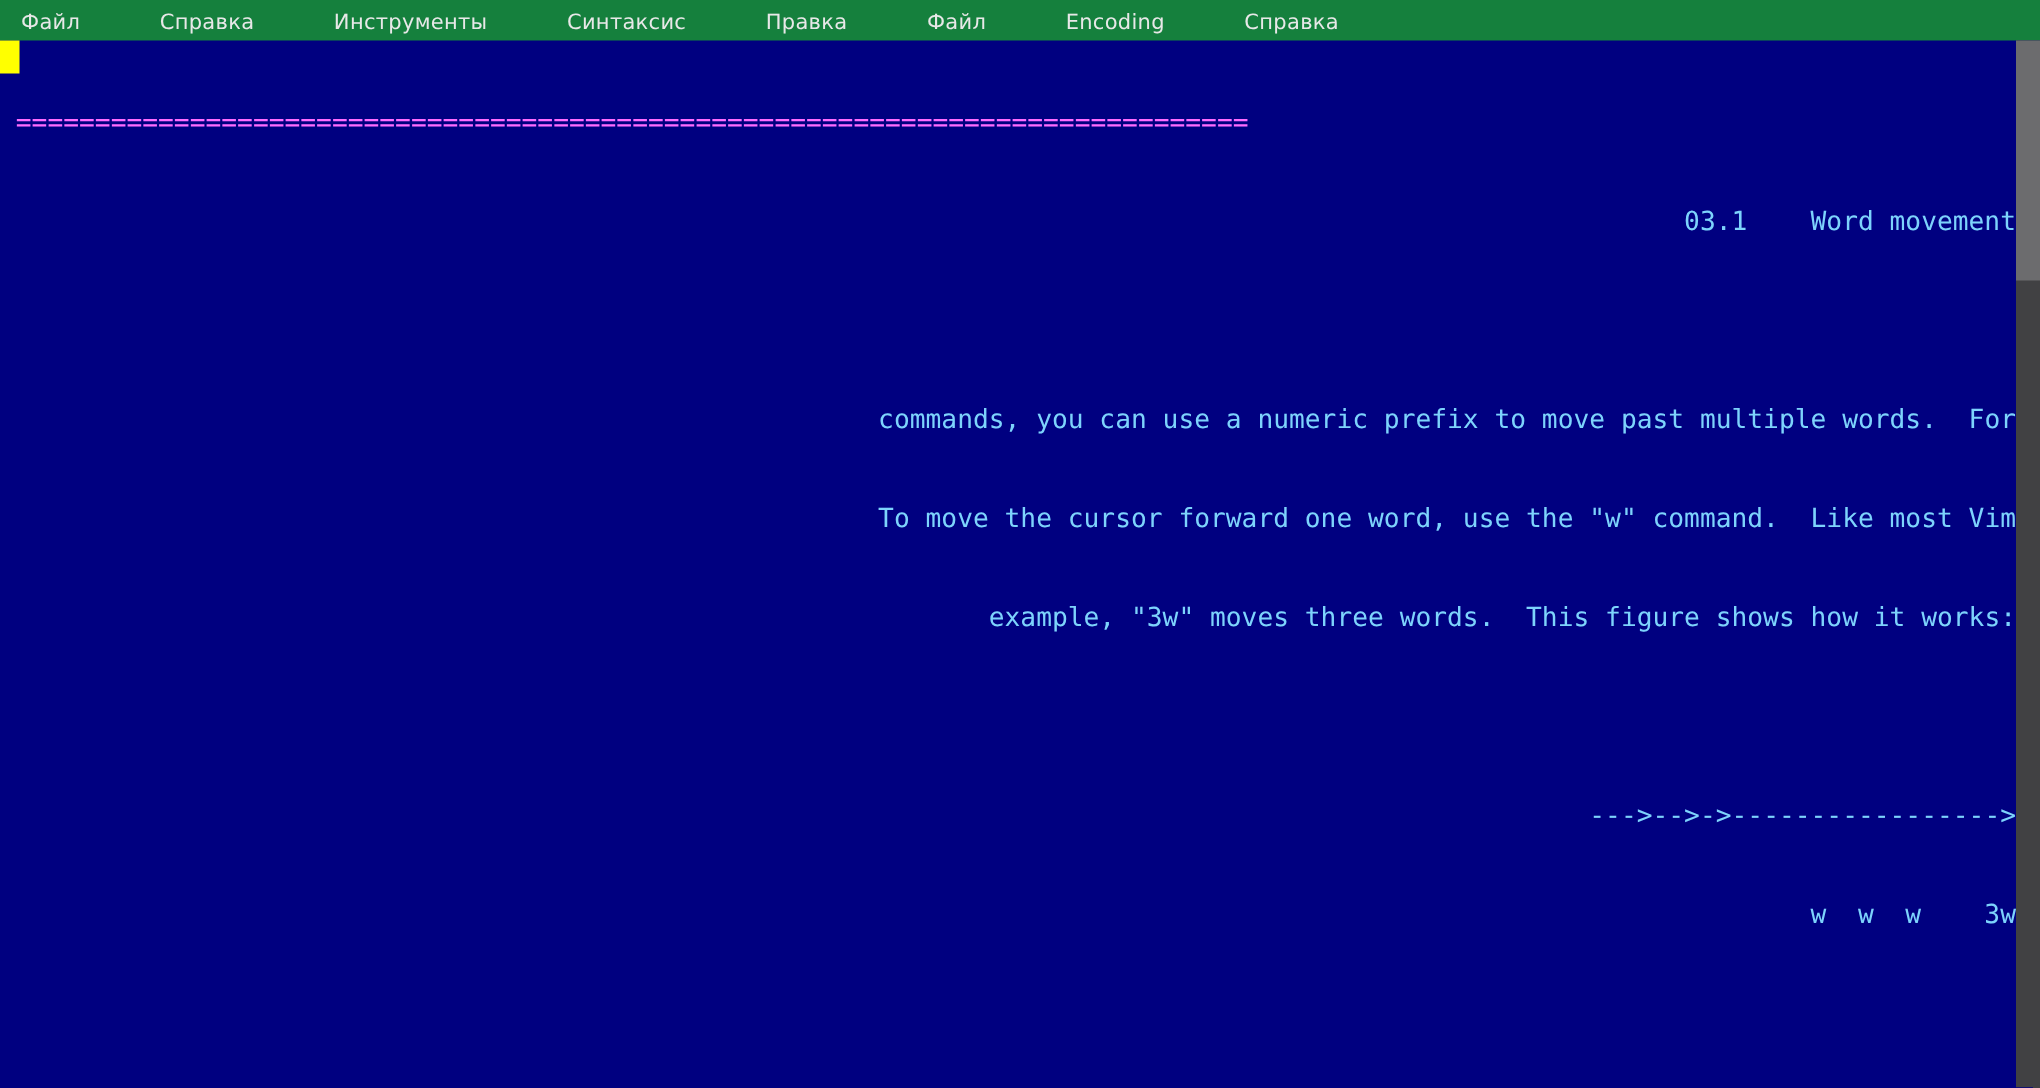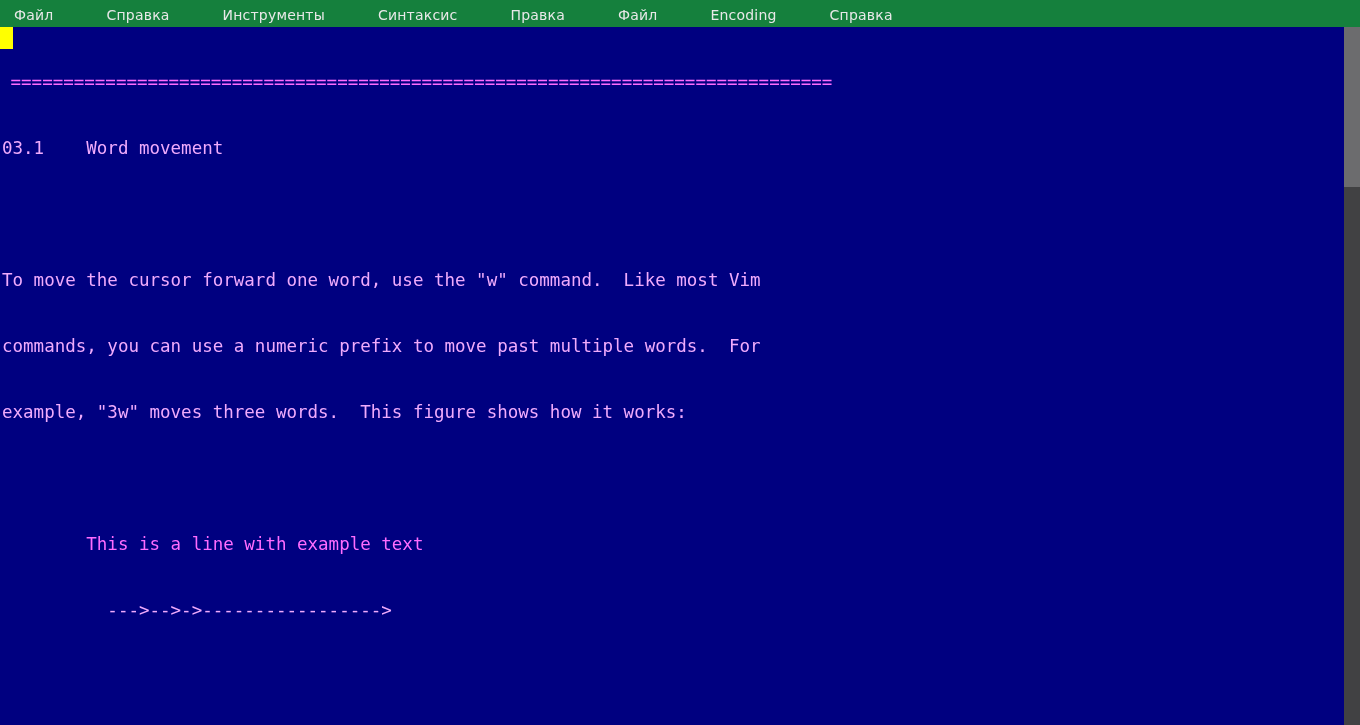--- a/index.html
+++ b/index.html
@@ -51,21 +51,21 @@
     background:#6c6c6e;
   }
   .pre{
     position:absolute;
     left:0;top:0;right:16px;
     padding-left:0;
   }
   .line{height:22px;white-space:pre;overflow:hidden;}
   .pad{padding-left:2px;}
   .mag{color:#ff6cff;}
-  .cy{color:#f0abfc;}
+  .cy{color:#7dd3fc;text-align:right;}
 </style>
 </head>
 <body>
 
 <div class="menubar">
   <span>Файл</span>
   <span>Справка</span>
   <span>Инструменты</span>
   <span>Синтаксис</span>
   <span>Правка</span>
@@ -77,26 +77,26 @@
 <div class="area">
   <div class="scrollbarbg">
     <div class="scrollthumb"></div>
   </div>
   <div class="gutter"></div>
 
   <div class="pre">
     <div class="line"><span style="opacity:0">=</span><span class="mag">==============================================================================</span></div>
     <div class="line pad cy">03.1    Word movement</div>
     <div class="line"></div>
+    <div class="line pad cy">commands, you can use a numeric prefix to move past multiple words.  For</div>
     <div class="line pad cy">To move the cursor forward one word, use the "w" command.  Like most Vim</div>
-    <div class="line pad cy">commands, you can use a numeric prefix to move past multiple words.  For</div>
     <div class="line pad cy">example, "3w" moves three words.  This figure shows how it works:</div>
     <div class="line"></div>
-    <div class="line pad mag">        This is a line with example text</div>
     <div class="line pad cy">          ---&gt;--&gt;-&gt;-----------------&gt;</div>
+    <div class="line pad cy">           w  w  w    3w</div>
     
     
     
     
     
     
     
     
     
     

